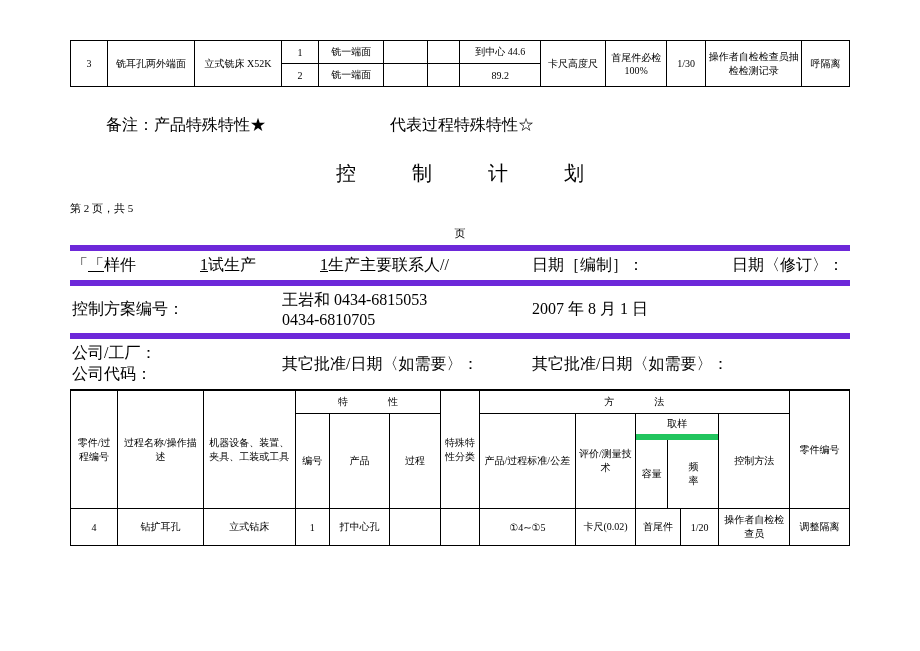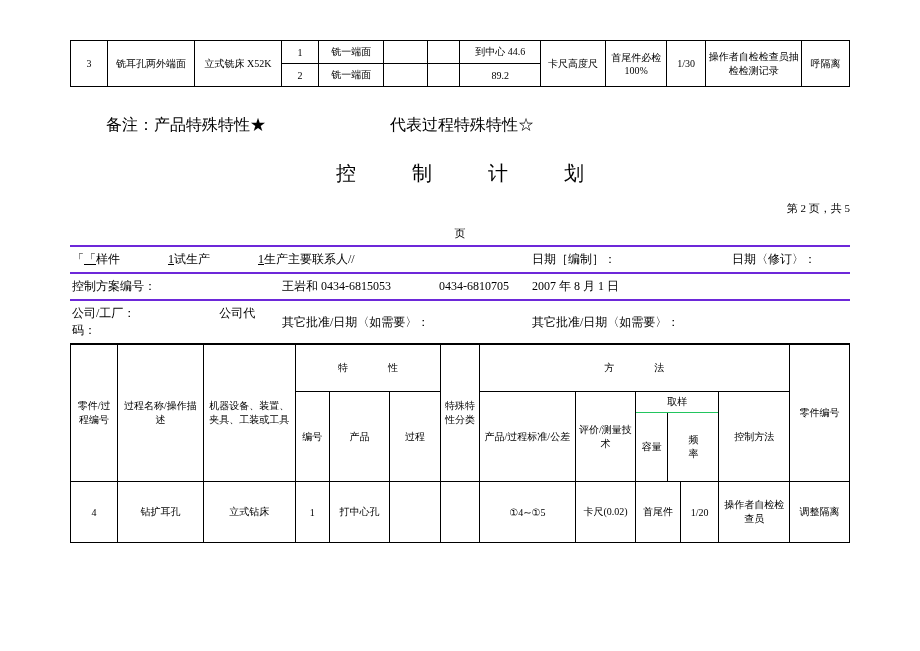--- a/index.html
+++ b/index.html
@@ -31,41 +31,41 @@
   .note-left { display: inline-block; margin-left: 36px; }
   .note-right { display: inline-block; margin-left: 120px; }
   .title {
     font-size: 20px;
     text-align: center;
     letter-spacing: 56px;
     margin: 24px 0 14px 0;
     padding-left: 56px;
   }
   .page-info {
-    text-align: right;
+    text-align: left;
     font-size: 11px;
     margin-bottom: 10px;
   }
   .page-note {
     text-align: center;
     font-size: 11px;
     margin-bottom: 4px;
   }
   .info-table { width: 100%; }
   .info-table td {
-    border-top: 2px solid #6d28d9;
+    border-top: 6px solid #6d28d9;
     padding: 4px 2px;
-    font-size: 12px;
+    font-size: 16px;
     vertical-align: middle;
   }
   .info-table tr:last-child td { border-bottom: 1px solid #000; }
   .underline { text-decoration: underline; }
   .header-table td, .header-table th {
     border: 1px solid #000;
-    padding: 16px 2px;
+    padding: 4px 2px;
     text-align: center;
     vertical-align: middle;
     font-size: 10px;
   }
 </style>
 </head>
 <body>
 
 <table class="top-table">
   <tbody>
@@ -143,21 +143,21 @@
   <tr>
     <td style="width:32px">编号</td>
     <td style="width:56px">产品</td>
     <td style="width:48px">过程</td>
     <td rowspan="1" style="width:90px">产品/过程标准/公差</td>
     <td rowspan="1" style="width:56px">评价/测量技术</td>
     <td colspan="2" style="padding:0">
       <table style="width:100%;border-collapse:collapse">
         <tbody>
               <tr>
-                <td colspan="2" style="border:none;border-bottom:1px solid #22c55e;padding:3px">取样</td>
+                <td colspan="2" style="border:none;border-bottom:6px solid #22c55e;padding:3px">取样</td>
               </tr>
         <tr>
           <td style="border:none;border-right:1px solid #000;width:50%;padding:3px">容量</td>
           <td style="border:none;padding:20px">频率</td>
         </tr>
       </tbody>
           </table>
     </td>
     <td rowspan="1" style="width:66px">控制方法</td>
   </tr>

